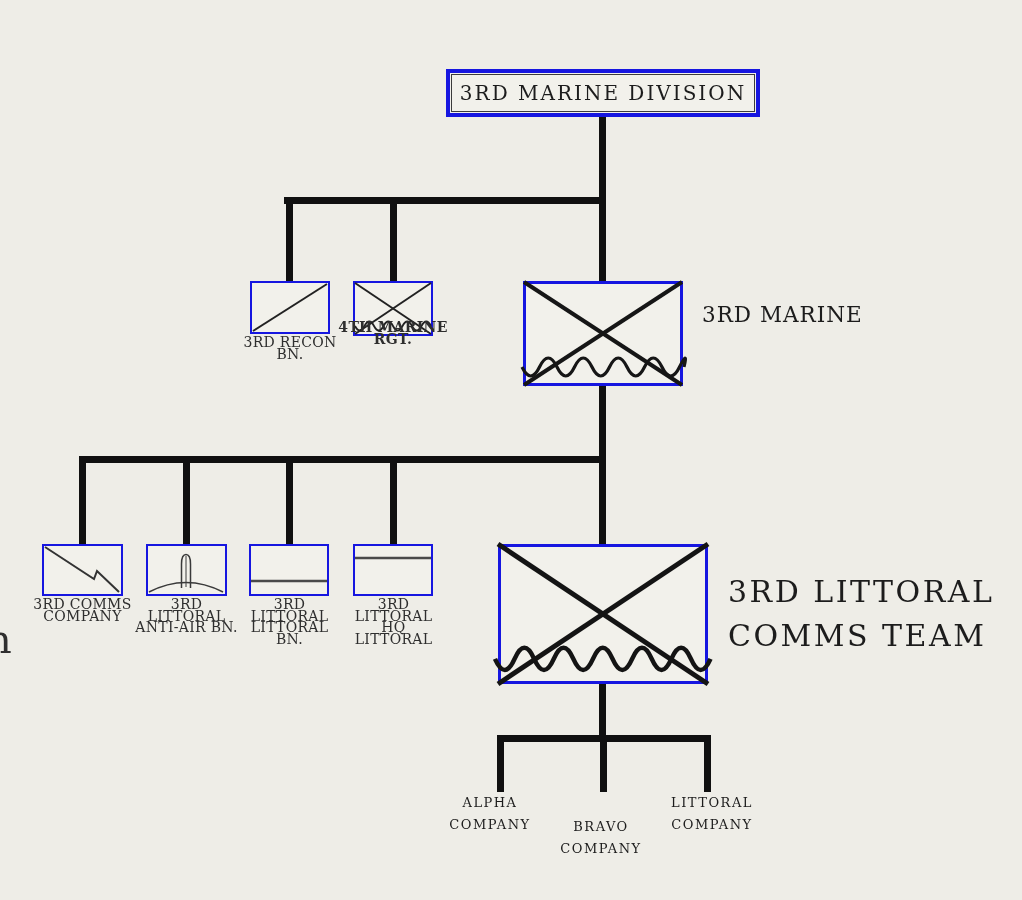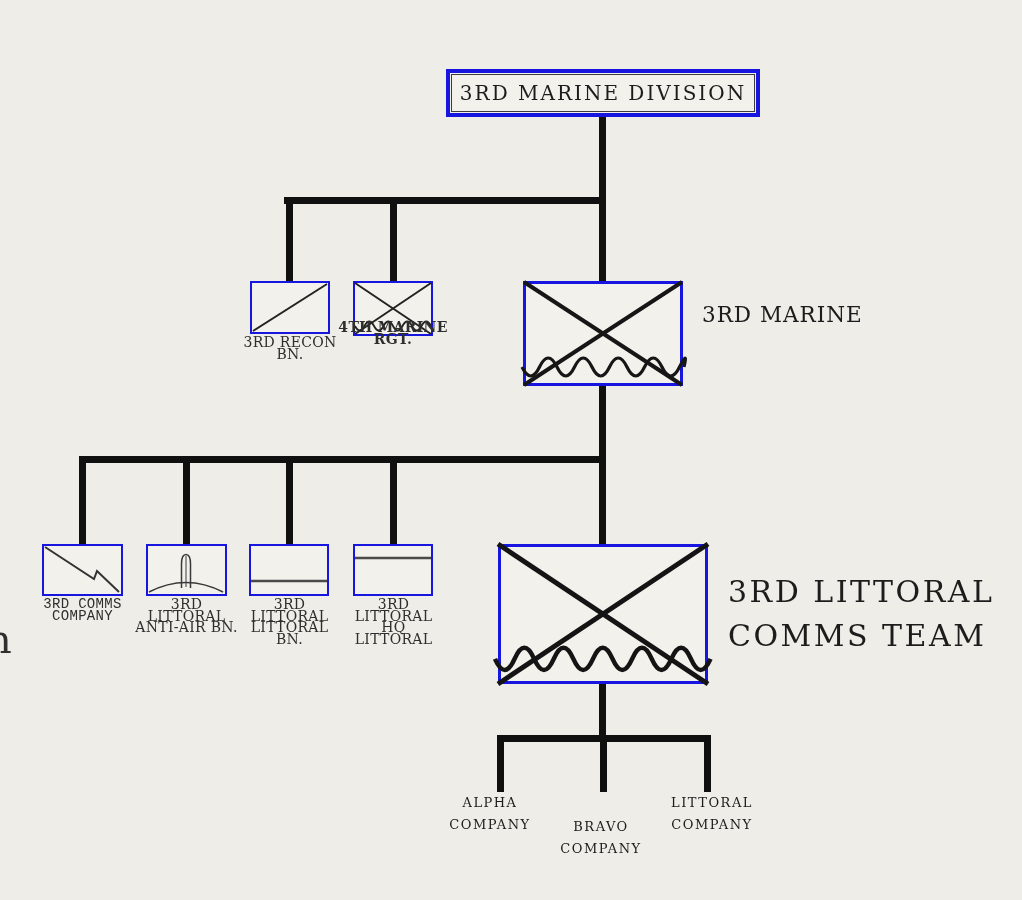--- a/index.html
+++ b/index.html
@@ -118,21 +118,21 @@
     </svg>
   </div>
 
   <div class="lbl lbl-sm" style="left:232px;top:337px;width:116px;">
     <span>3RD RECON BN.</span>
   </div>
   <div class="lbl lbl-sm" style="left:335px;top:322px;width:116px;font-weight:bold;">
     <span>4TH MARINE</span>
     <span>RGT.</span>
   </div>
-  <div class="lbl lbl-sm" style="left:30px;top:599px;width:105px;font-family:Liberation Mono, monospace;">
+  <div class="lbl lbl-sm" style="left:30px;top:599px;width:105px;">
     <span>3RD COMMS</span>
     <span>COMPANY</span>
   </div>
   <div class="lbl lbl-sm" style="left:134px;top:599px;width:105px;">
     <span>3RD LITTORAL</span>
     <span>ANTI-AIR BN.</span>
   </div>
   <div class="lbl lbl-sm" style="left:237px;top:599px;width:105px;">
     <span>3RD LITTORAL</span>
     <span>LITTORAL BN.</span>

